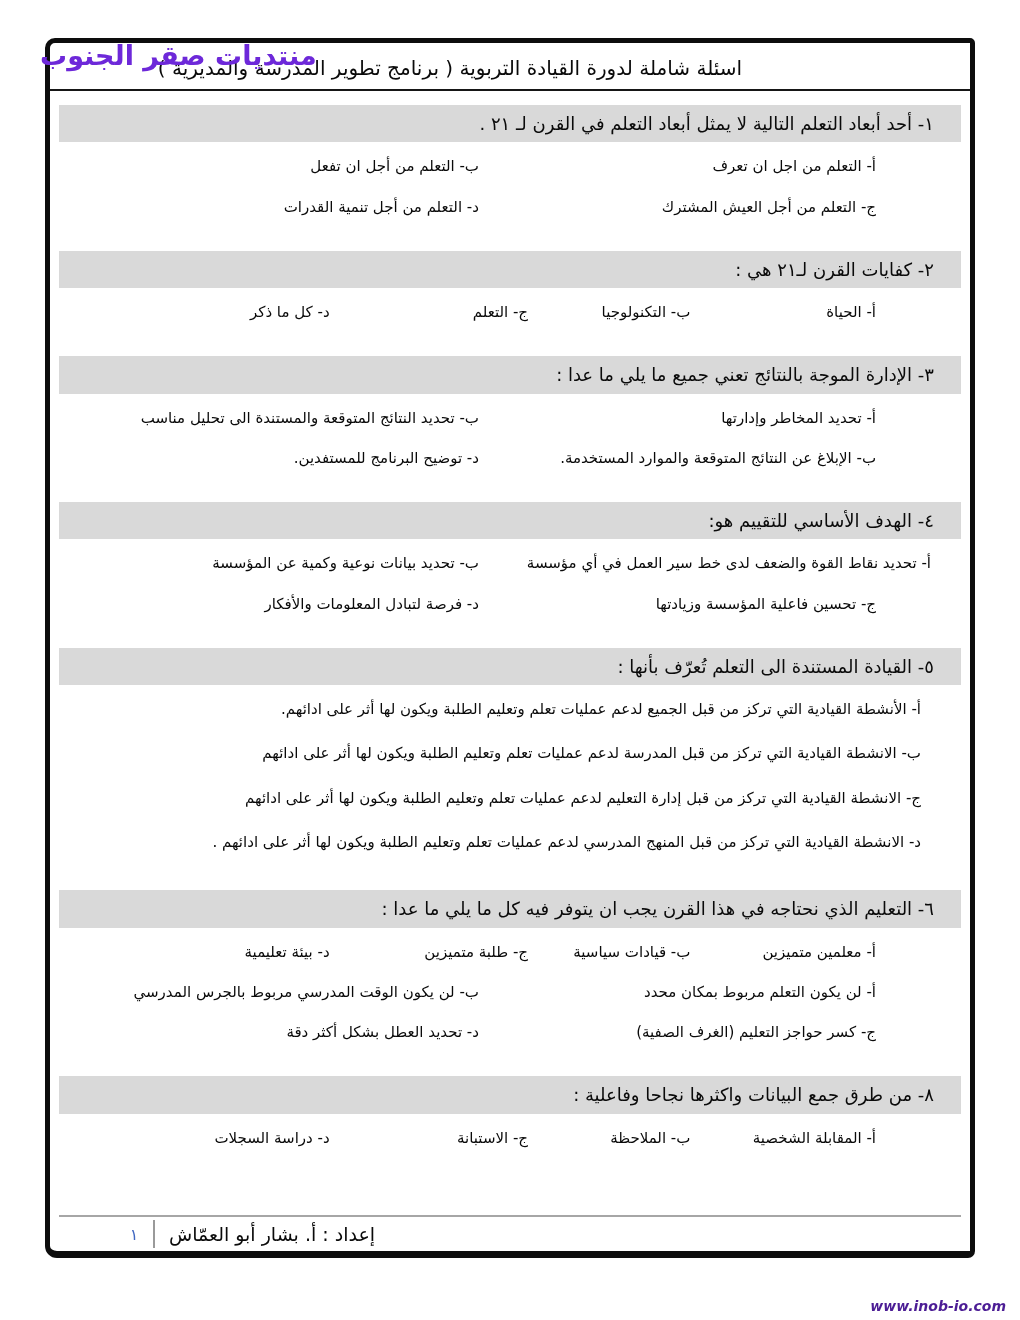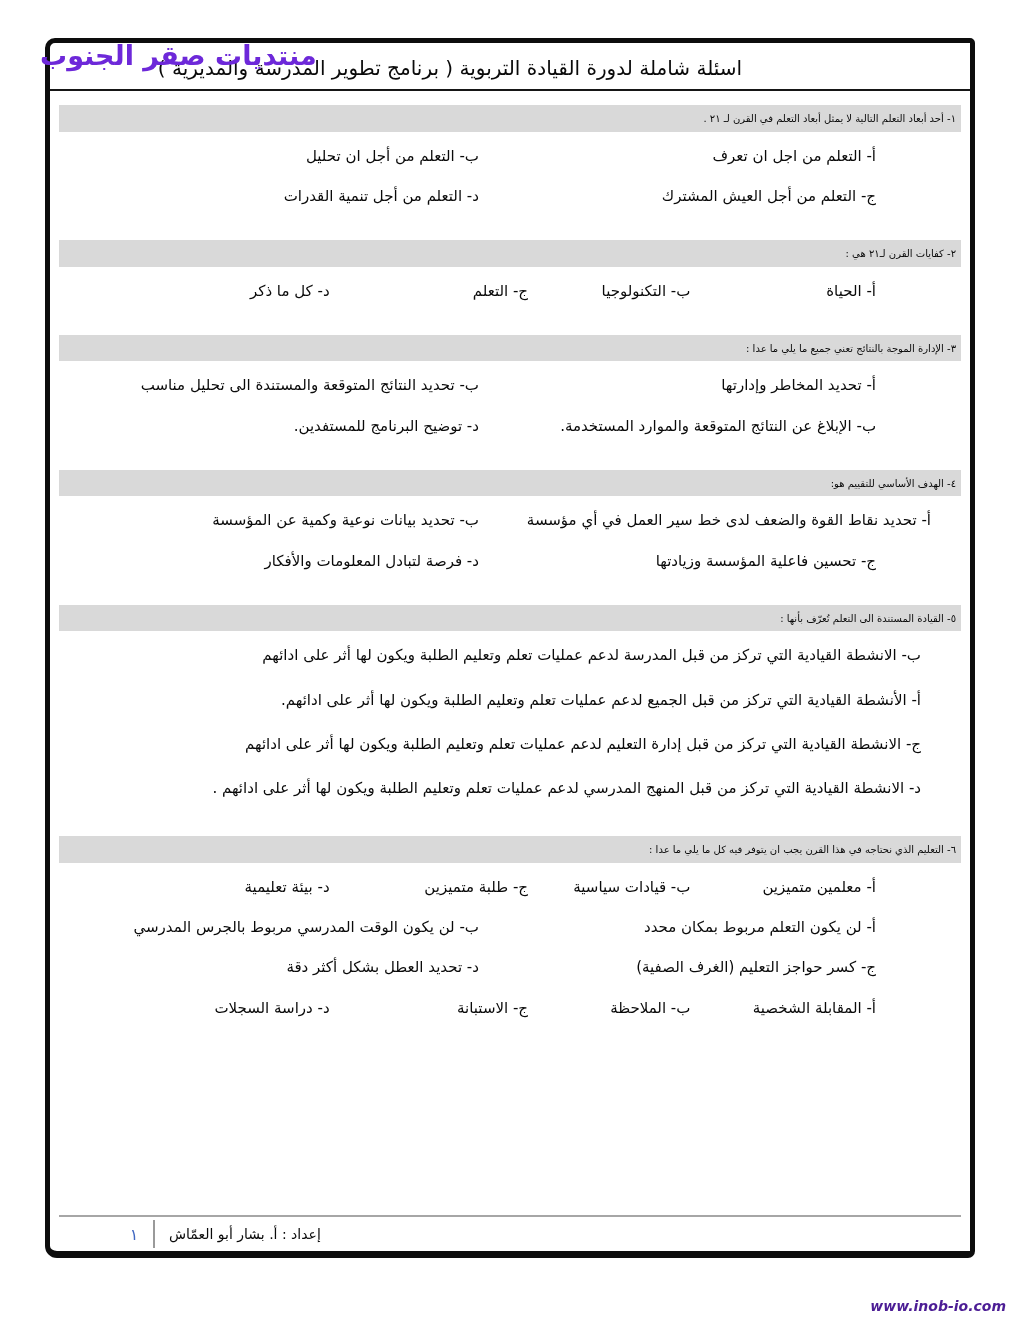--- a/index.html
+++ b/index.html
@@ -11,40 +11,40 @@
   .page { position:absolute; left:45px; top:38px; width:930px; height:1220px;
           border:5px solid #0d0d0d; border-bottom-width:7px;
           border-radius:10px 5px 7px 12px;
           display:flex; flex-direction:column; direction:rtl; }
 
   .title-box { border-bottom:2px solid #161616; padding:12px 160px 8px 40px;
                text-align:center; font-size:20px; line-height:1.3; }
 
   .content { flex:1 1 auto; padding:8px 9px 0 9px; display:flex; flex-direction:column; }
 
-  .qbar { background:#d9d9d9; padding:7px 5px 6px 10px; font-size:10px;
+  .qbar { background:#d9d9d9; padding:7px 27px 6px 10px; font-size:18px;
           line-height:1.35; margin:14px 0 14px 0; }
   .question:first-child .qbar { margin-top:6px; }
 
   .row2 { display:grid; grid-template-columns:53% 47%; margin-bottom:20px;
           font-size:15px; line-height:1.35; }
   .row2 .o1 { padding-right:85px; }
   .row2 .o2 { padding-right:4px; }
 
   .row4 { display:grid; grid-template-columns:30% 18% 22% 30%; margin-bottom:20px;
           font-size:15px; line-height:1.35; }
   .row4 .o1 { padding-right:85px;text-align:right; }
 
   .rowfull { padding:0 40px 0 14px; margin-bottom:24px; font-size:15px; line-height:1.35; }
 
   .footer { margin-top:auto; border-top:2px solid #a6a6a6; height:36px;
             direction:ltr; display:flex; align-items:center; padding-left:56px; }
   .page-num { width:38px; text-align:center; color:#4168c2; font-size:16px; }
   .footer-divider { width:2px; height:28px; background:#9a9a9a; }
-  .prepared-by { direction:rtl; padding:0 6px 0 14px; font-size:14px; }
+  .prepared-by { direction:rtl; padding:0 6px 0 14px; font-size:19px; }
 
   .wm-top { position:absolute; left:40px; top:40px; color:#6d28d9; font-weight:bold;
             font-size:27px; direction:rtl; letter-spacing:0; z-index:5; cursor:pointer; }
   .wm-bottom { position:absolute; right:14px; bottom:6px; font-weight:bold;
                font-style:italic; font-size:14px; color:#4c1d95; }
 </style>
 </head>
 <body>
 
 <div class="canvas">
@@ -54,21 +54,21 @@
   <div class="page">
 
     <div class="title-box">اسئلة شاملة لدورة القيادة التربوية ( برنامج تطوير المدرسة والمديرية )</div>
 
     <div class="content">
 
       <div class="question">
         <div class="qbar">١- أحد أبعاد التعلم التالية لا يمثل أبعاد التعلم في القرن لـ ٢١ .</div>
         <div class="row2">
           <div class="o1">أ-  التعلم من اجل ان تعرف</div>
-          <div class="o2">ب- التعلم من أجل ان تحليل</div>
+          <div class="o2">ب- التعلم من أجل ان تفعل</div>
         </div>
         <div class="row2">
           <div class="o1">ج- التعلم من أجل العيش المشترك</div>
           <div class="o2">د- التعلم من أجل تنمية القدرات</div>
         </div>
       </div>
 
       <div class="question">
         <div class="qbar">٢- كفايات القرن لـ٢١ هي :</div>
         <div class="row4">
@@ -98,22 +98,22 @@
           <div class="o2">ب- تحديد بيانات نوعية وكمية عن المؤسسة</div>
         </div>
         <div class="row2">
           <div class="o1">ج- تحسين فاعلية المؤسسة وزيادتها</div>
           <div class="o2">د- فرصة لتبادل المعلومات والأفكار</div>
         </div>
       </div>
 
       <div class="question">
         <div class="qbar">٥- القيادة المستندة الى التعلم تُعرّف بأنها :</div>
+        <div class="rowfull">أ-  الأنشطة القيادية التي تركز من قبل الجميع لدعم عمليات تعلم وتعليم الطلبة ويكون لها أثر على ادائهم.</div>
         <div class="rowfull">ب- الانشطة القيادية التي تركز من قبل المدرسة لدعم عمليات تعلم وتعليم الطلبة ويكون لها أثر على ادائهم</div>
-        <div class="rowfull">أ-  الأنشطة القيادية التي تركز من قبل الجميع لدعم عمليات تعلم وتعليم الطلبة ويكون لها أثر على ادائهم.</div>
         <div class="rowfull">ج- الانشطة القيادية التي تركز من قبل إدارة التعليم لدعم عمليات تعلم وتعليم الطلبة ويكون لها أثر على ادائهم</div>
         <div class="rowfull">د-  الانشطة القيادية التي تركز من قبل المنهج المدرسي لدعم عمليات تعلم وتعليم الطلبة ويكون لها أثر على ادائهم .</div>
       </div>
 
       <div class="question">
         <div class="qbar">٦- التعليم الذي نحتاجه في هذا القرن يجب ان يتوفر فيه كل ما يلي ما عدا :</div>
         <div class="row4">
           <div class="o1">أ- معلمين متميزين</div>
           <div class="o2">ب- قيادات سياسية</div>
           <div class="o3">ج- طلبة متميزين</div>
@@ -126,20 +126,21 @@
           <div class="o1">أ- لن يكون التعلم مربوط بمكان محدد</div>
           <div class="o2">ب- لن يكون الوقت المدرسي مربوط بالجرس المدرسي</div>
         </div>
         <div class="row2">
           <div class="o1">ج- كسر حواجز التعليم (الغرف الصفية)</div>
           <div class="o2">د- تحديد العطل بشكل أكثر دقة</div>
         </div>
       </div>
 
       <div class="question">
+        <div class="qbar">٨- من طرق جمع البيانات واكثرها نجاحا وفاعلية :</div>
         <div class="row4">
           <div class="o1">أ- المقابلة الشخصية</div>
           <div class="o2">ب- الملاحظة</div>
           <div class="o3">ج- الاستبانة</div>
           <div class="o4">د- دراسة السجلات</div>
         </div>
       </div>
 
       <div class="footer">
         <div class="page-num">١</div>

